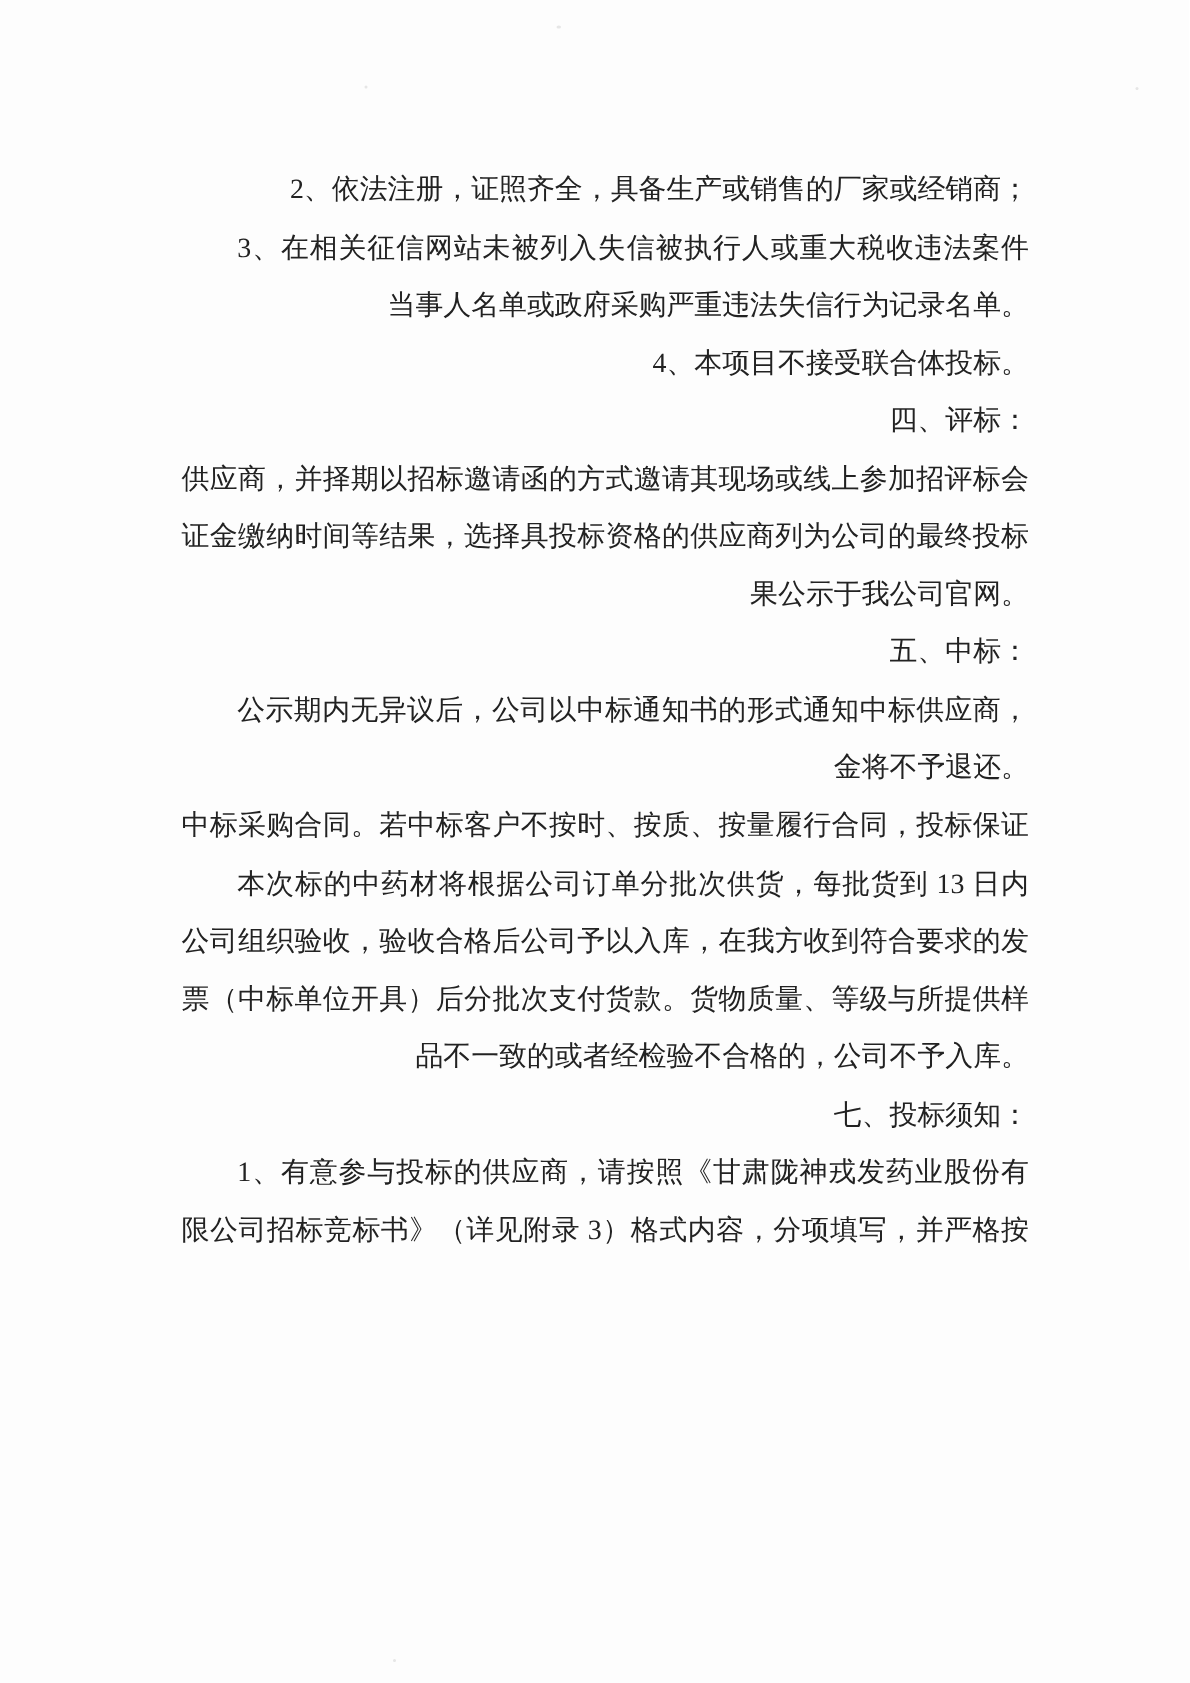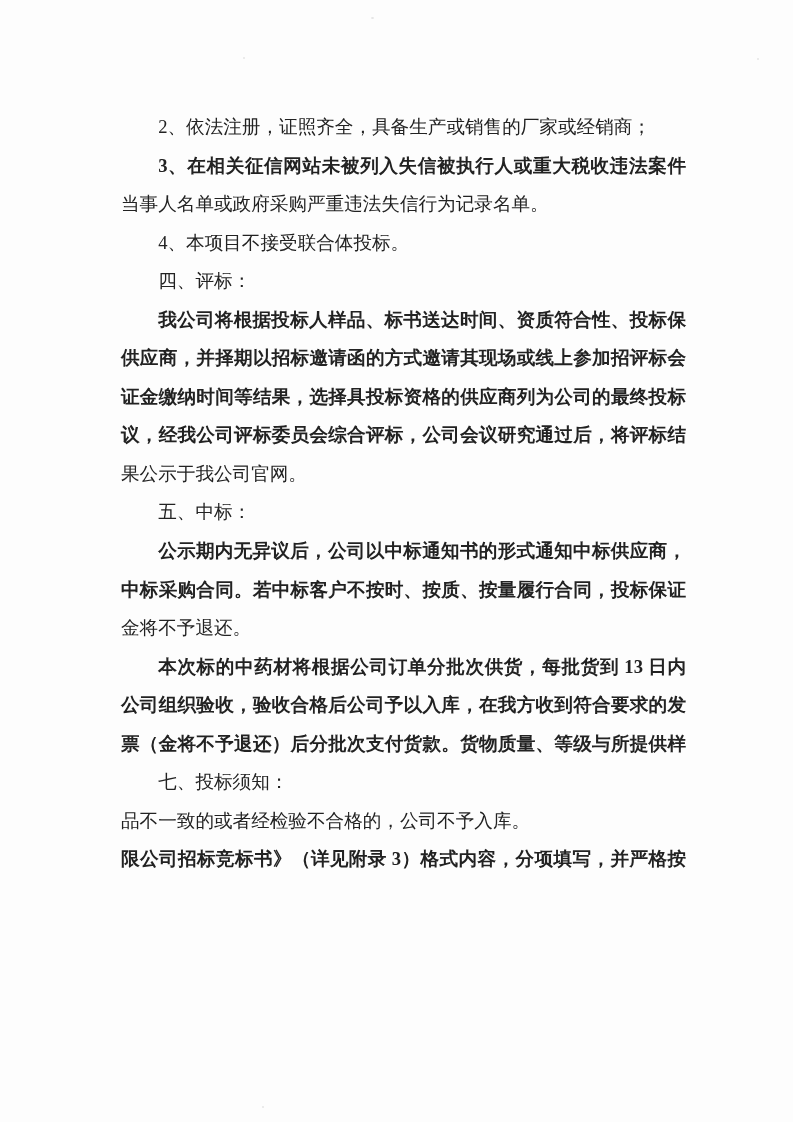--- a/index.html
+++ b/index.html
@@ -20,30 +20,29 @@
     left: 121px;
     top: 108px;
     width: 565px;
     font-size: 18.6px;
     line-height: 38.55px;
     color: #222222;
     letter-spacing: 0;
   }
   .ln {
     height: 38.55px;
-    text-align: left;
+    text-align: right;
     white-space: pre-wrap;
   }
   .ln.indent {
     text-indent: 2em;
   }
   .ln.fill {
     text-align: justify;
     text-align-last: justify;
-    font-weight: bold;
   }
   
   .speck {
     position: absolute;
     background: #b9b9b9;
     border-radius: 50%;
     opacity: 0.35;
   }
   .s1 { left: 371px; top: 17px;  width: 3px; height: 2px; }
   .s2 { left: 243px; top: 57px;  width: 2px; height: 2px; }
@@ -58,29 +57,28 @@
   <span class="speck s2"></span>
   <span class="speck s3"></span>
   <span class="speck s4"></span>
 
   <div class="textblock">
     <div class="ln indent">2、依法注册，证照齐全，具备生产或销售的厂家或经销商；</div>
     <div class="ln indent fill">3、在相关征信网站未被列入失信被执行人或重大税收违法案件</div>
     <div class="ln">当事人名单或政府采购严重违法失信行为记录名单。</div>
     <div class="ln indent">4、本项目不接受联合体投标。</div>
     <div class="ln indent">四、评标：</div>
-    <div class="ln indent fill">我公司将根据投标人样品、标书送达时间、资质符合性、投标保</div>
     <div class="ln fill">供应商，并择期以招标邀请函的方式邀请其现场或线上参加招评标会</div>
     <div class="ln fill">证金缴纳时间等结果，选择具投标资格的供应商列为公司的最终投标</div>
-    <div class="ln fill">议，经我公司评标委员会综合评标，公司会议研究通过后，将评标结</div>
     <div class="ln">果公示于我公司官网。</div>
     <div class="ln indent">五、中标：</div>
     <div class="ln indent fill">公示期内无异议后，公司以中标通知书的形式通知中标供应商，</div>
+    <div class="ln">金将不予退还。</div>
     <div class="ln fill">中标采购合同。若中标客户不按时、按质、按量履行合同，投标保证</div>
-    <div class="ln">金将不予退还。</div>
     <div class="ln indent fill">本次标的中药材将根据公司订单分批次供货，每批货到 13 日内</div>
     <div class="ln fill">公司组织验收，验收合格后公司予以入库，在我方收到符合要求的发</div>
-    <div class="ln fill">票（金将不予退还）后分批次支付货款。货物质量、等级与所提供样</div>
+    <div class="ln fill">票（中标单位开具）后分批次支付货款。货物质量、等级与所提供样</div>
+    <div class="ln">品不一致的或者经检验不合格的，公司不予入库。</div>
     <div class="ln indent">七、投标须知：</div>
-    <div class="ln">品不一致的或者经检验不合格的，公司不予入库。</div>
+    <div class="ln indent fill">1、有意参与投标的供应商，请按照《甘肃陇神戎发药业股份有</div>
     <div class="ln fill">限公司招标竞标书》（详见附录 3）格式内容，分项填写，并严格按</div>
   </div>
 </div>
 
 </body></html>

